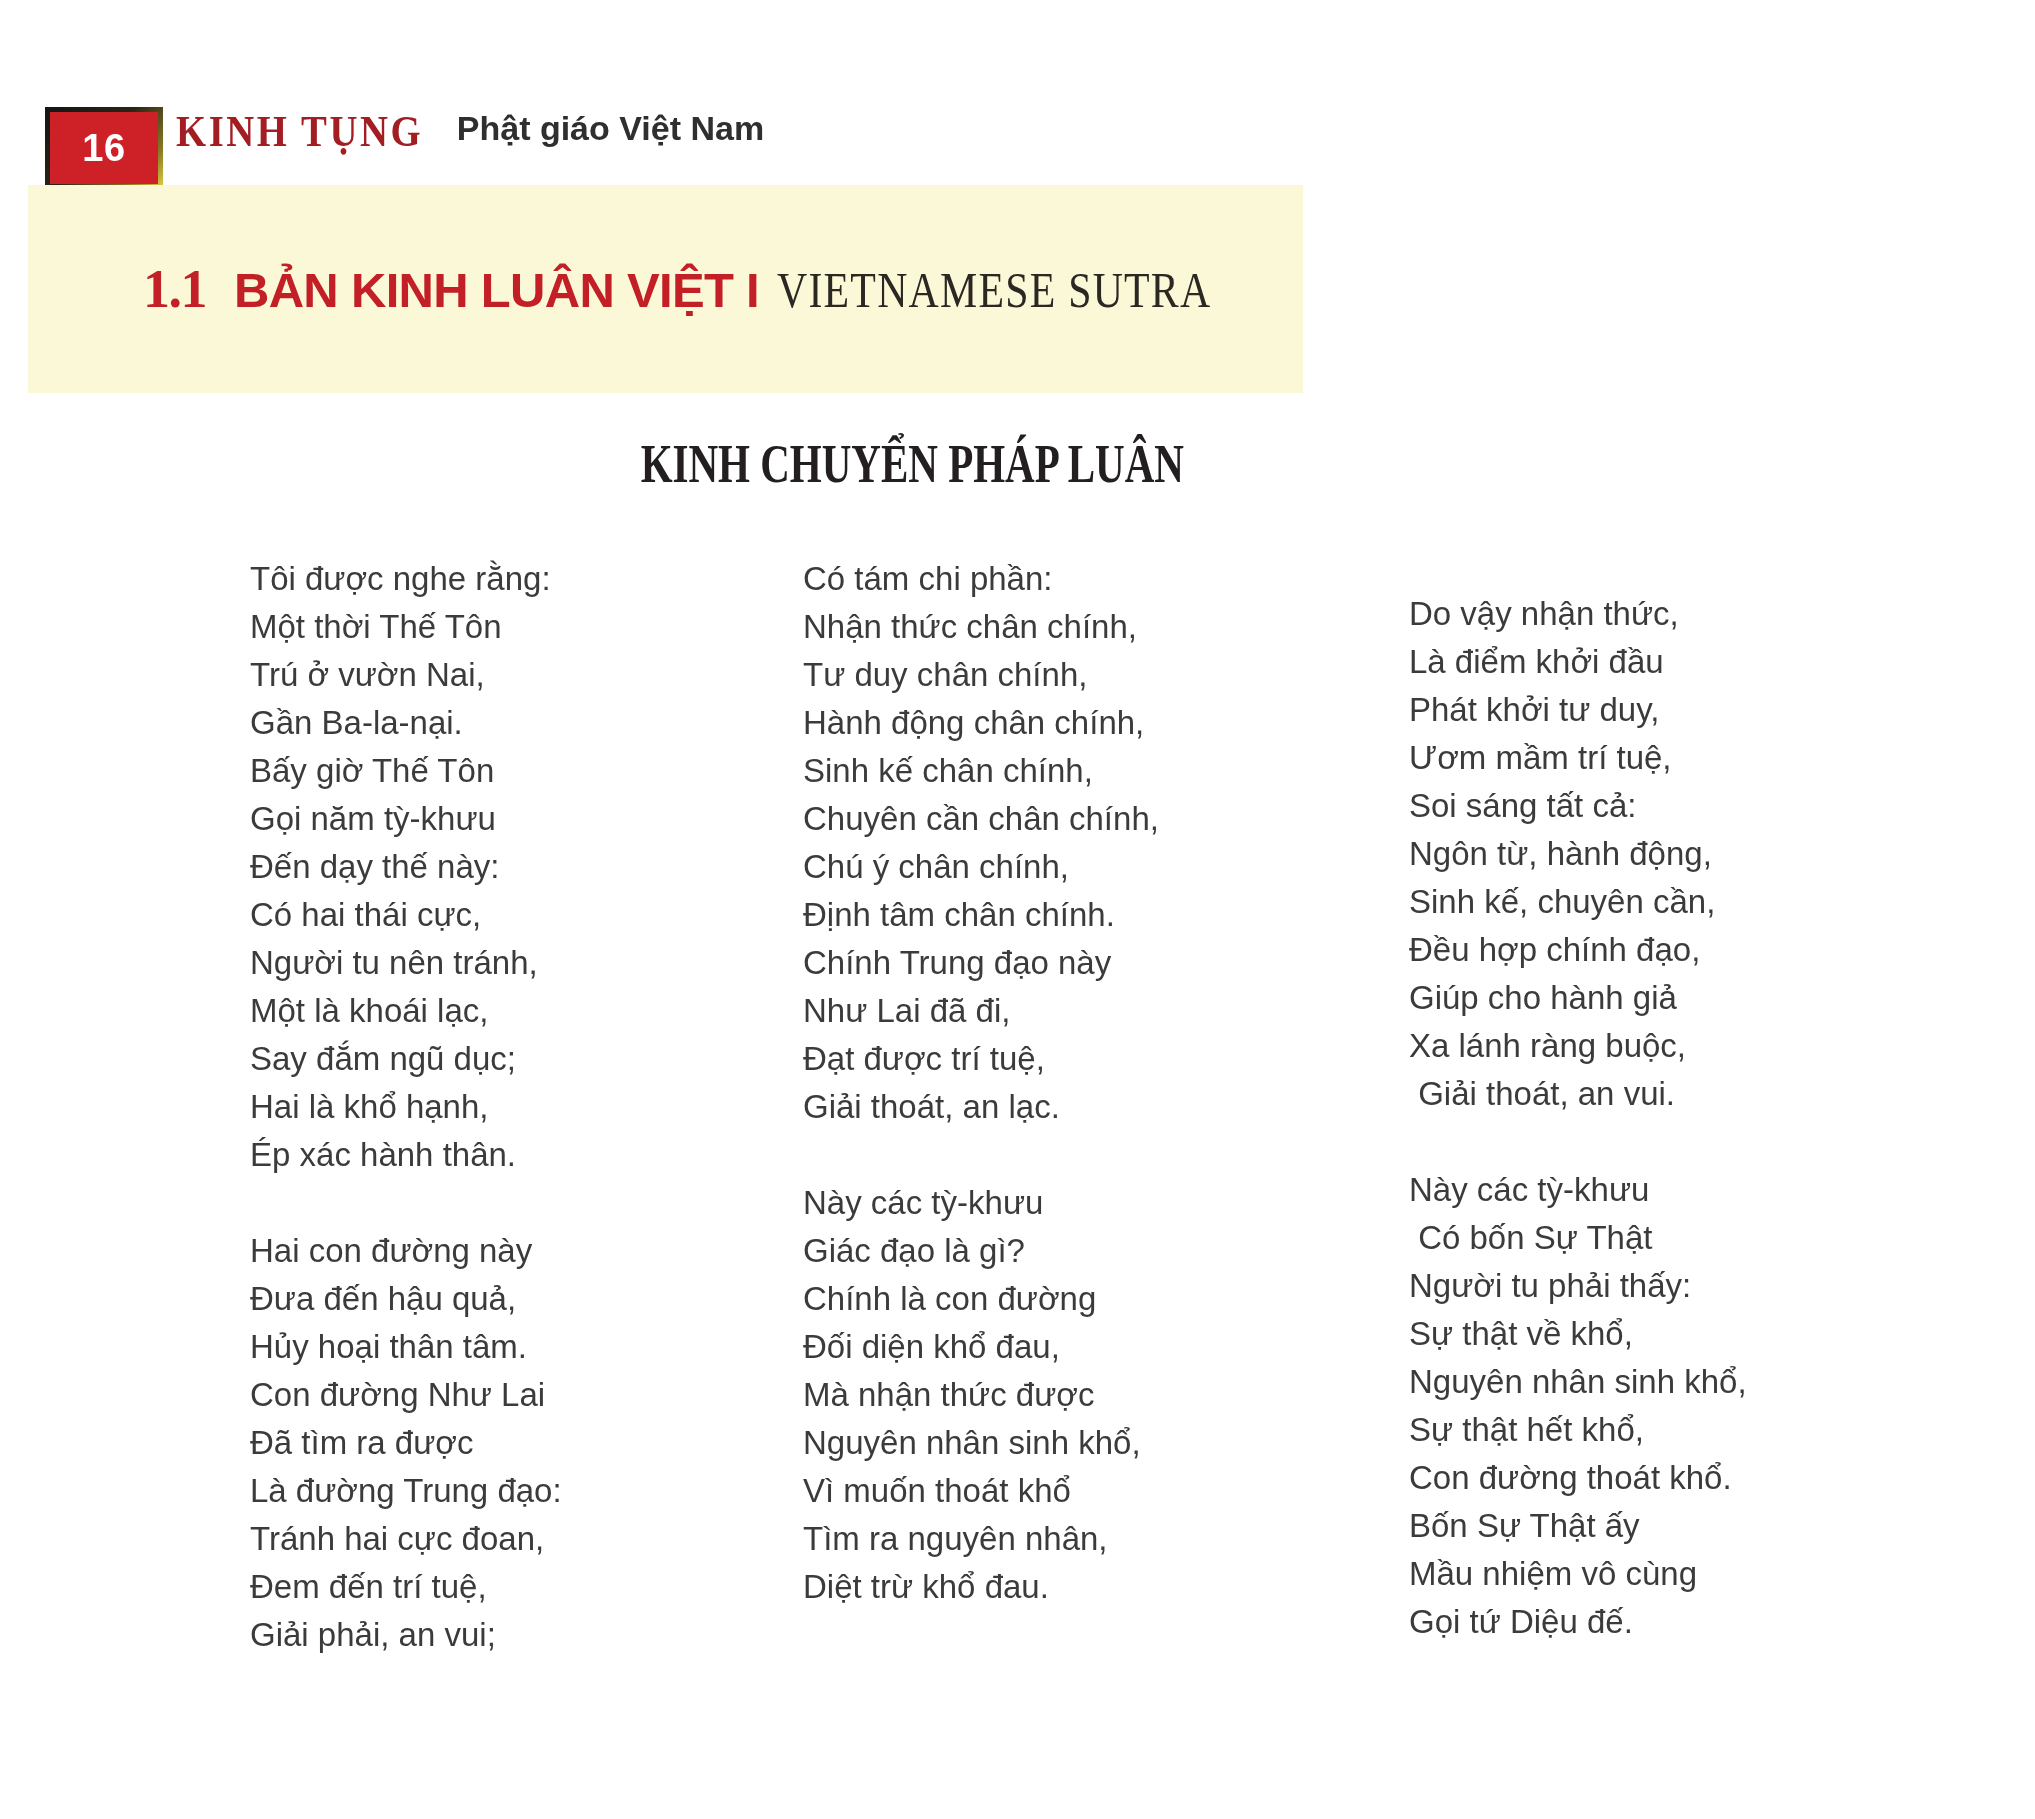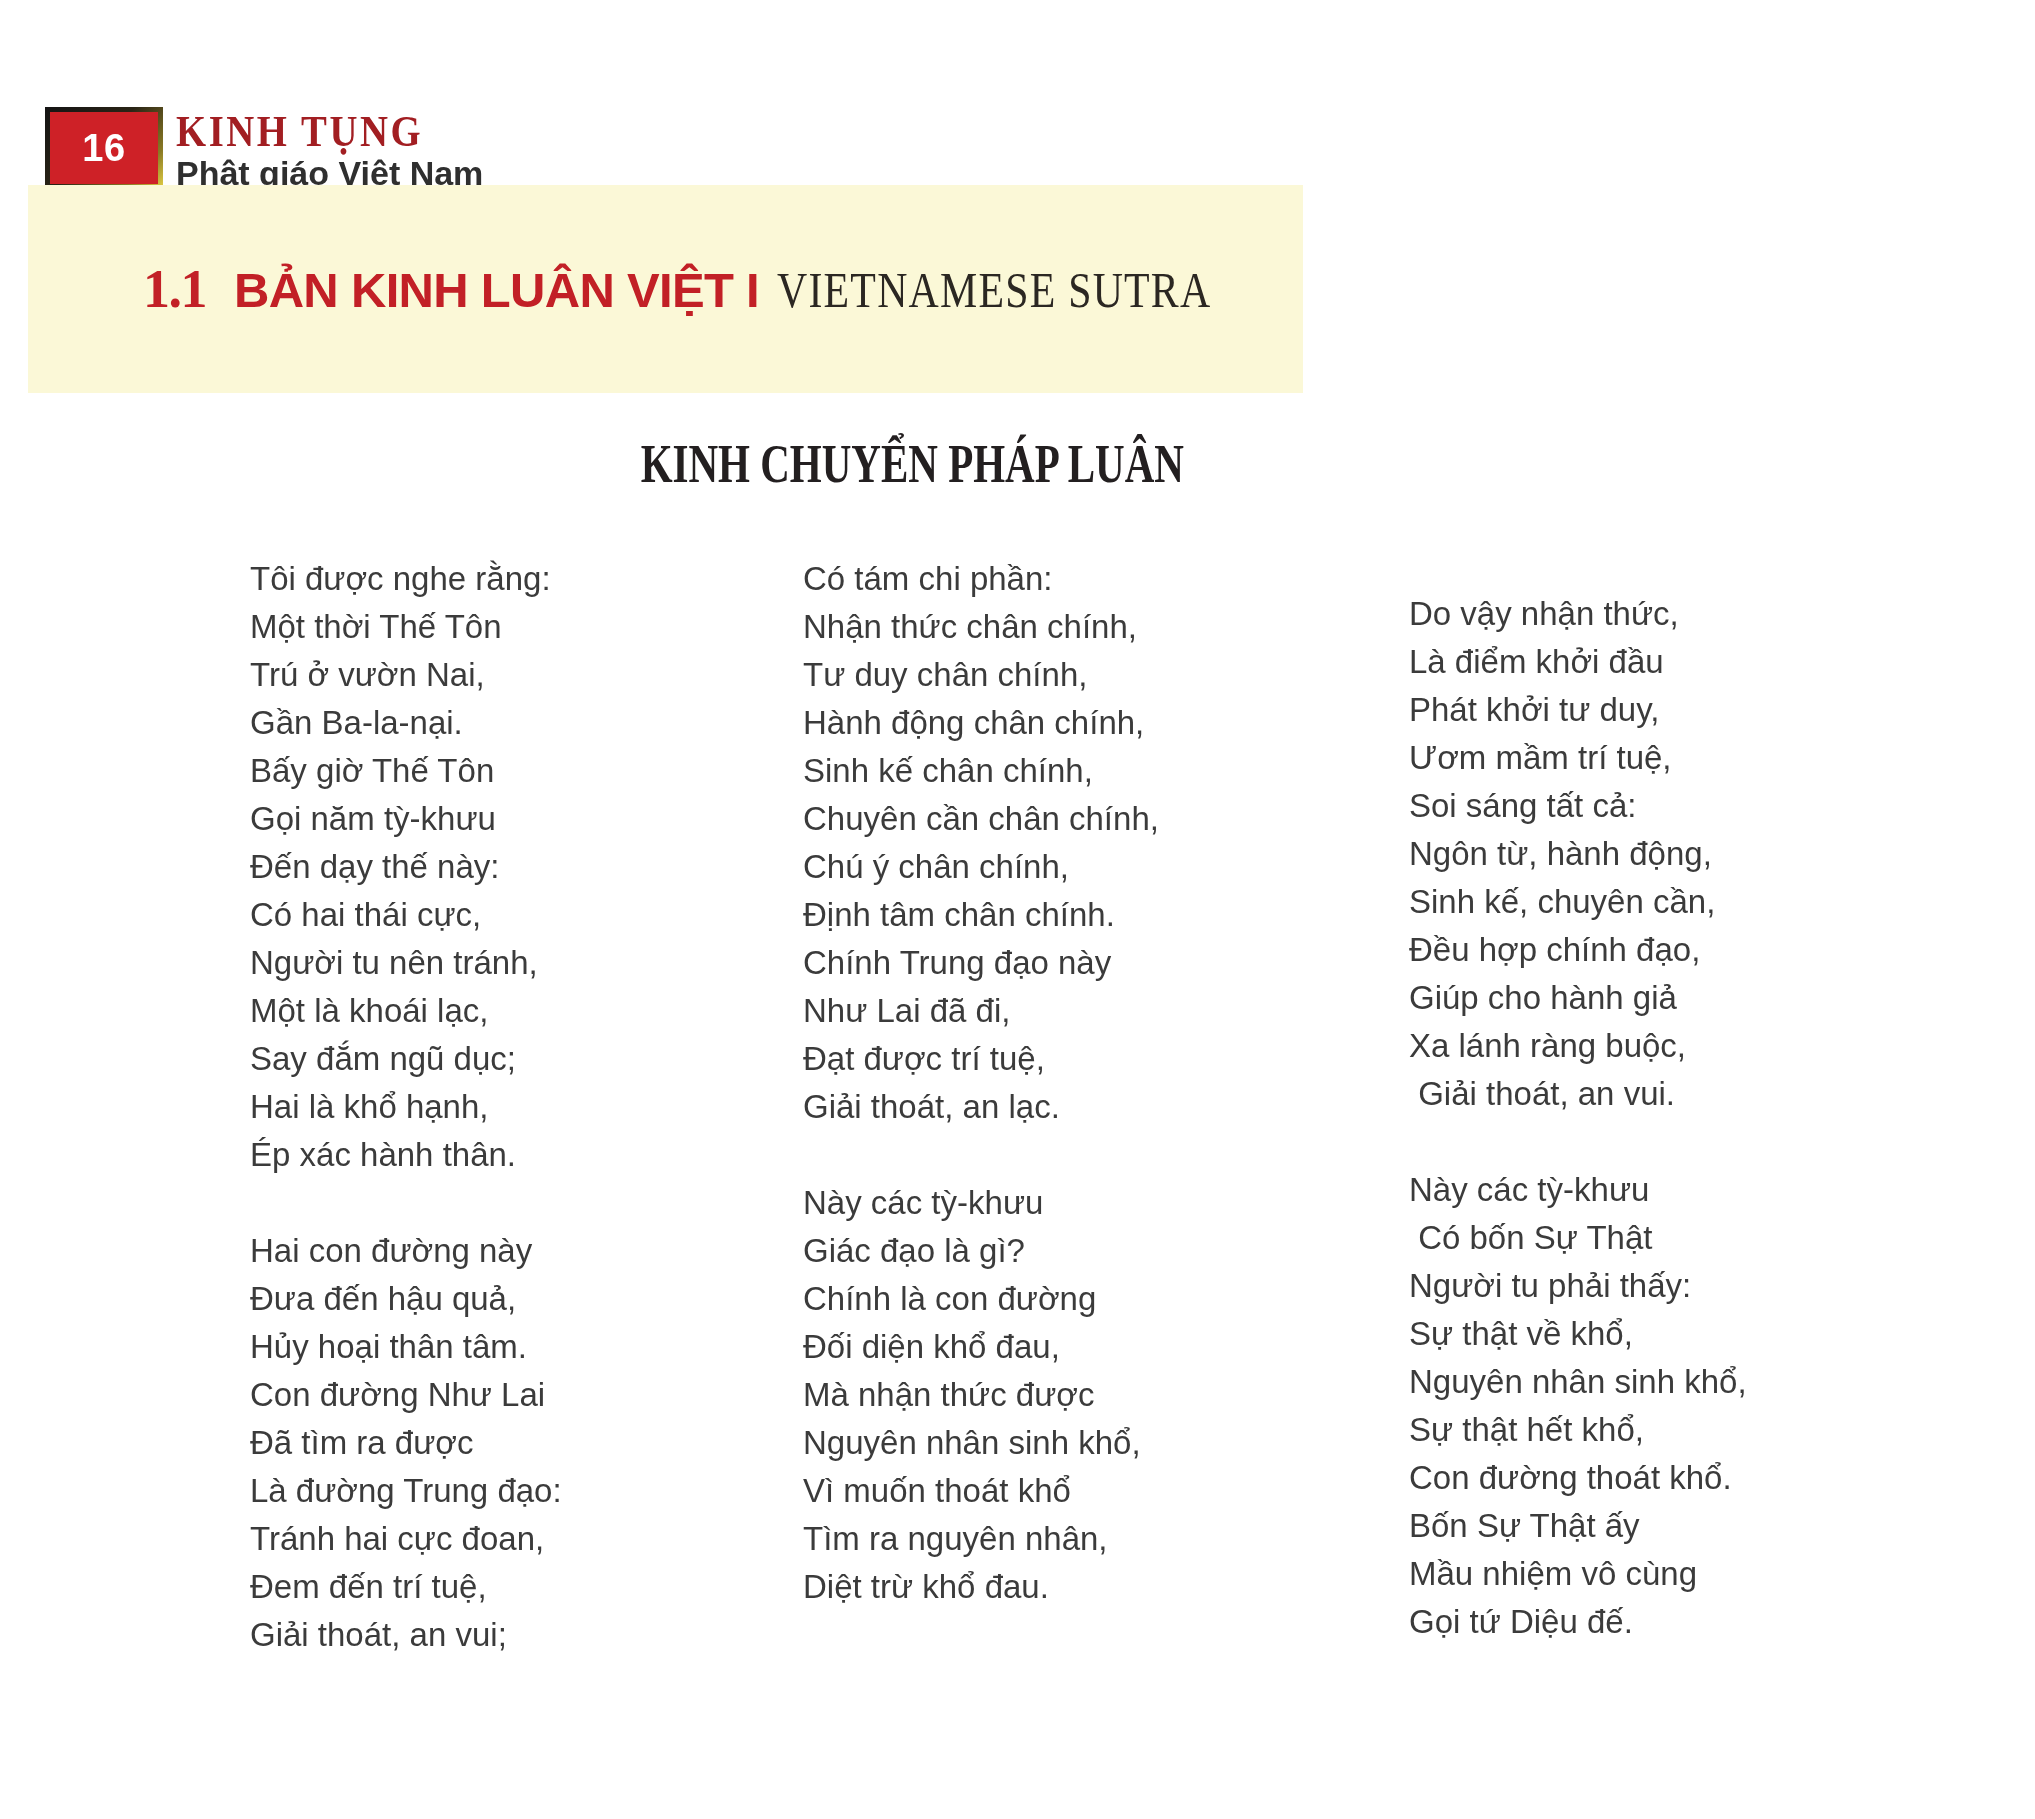--- a/index.html
+++ b/index.html
@@ -35,21 +35,21 @@
     display: flex;
     align-items: center;
     justify-content: center;
   }
   .pagenum-box span {
     color: #ffffff;
     font-size: 38px;
     font-weight: bold;
     letter-spacing: 0.7px;
   }
-  .brand-text { display: flex; flex-direction: column; padding-top: 1.5px; }
+  .brand-text { display: flex; flex-direction: row; padding-top: 1.5px; }
   .brand-title {
     font-family: "Liberation Serif", "DejaVu Serif", serif;
     font-weight: bold;
     font-size: 44px;
     line-height: 45px;
     color: #a21e22;
     letter-spacing: 2.9px;
     transform: scaleX(0.88);
     transform-origin: left center;
     white-space: nowrap;
@@ -185,21 +185,21 @@
       </div>
       <div class="stanza">
         <div class="line">Hai con đường này</div>
         <div class="line">Đưa đến hậu quả,</div>
         <div class="line">Hủy hoại thân tâm.</div>
         <div class="line">Con đường Như Lai</div>
         <div class="line">Đã tìm ra được</div>
         <div class="line">Là đường Trung đạo:</div>
         <div class="line">Tránh hai cực đoan,</div>
         <div class="line">Đem đến trí tuệ,</div>
-        <div class="line">Giải thoát, an vui;</div>
+        <div class="line">Giải phải, an vui;</div>
       </div>
     </div>
   <div class="poem-col col-2">
       <div class="stanza">
         <div class="line">Có tám chi phần:</div>
         <div class="line">Nhận thức chân chính,</div>
         <div class="line">Tư duy chân chính,</div>
         <div class="line">Hành động chân chính,</div>
         <div class="line">Sinh kế chân chính,</div>
         <div class="line">Chuyên cần chân chính,</div>

